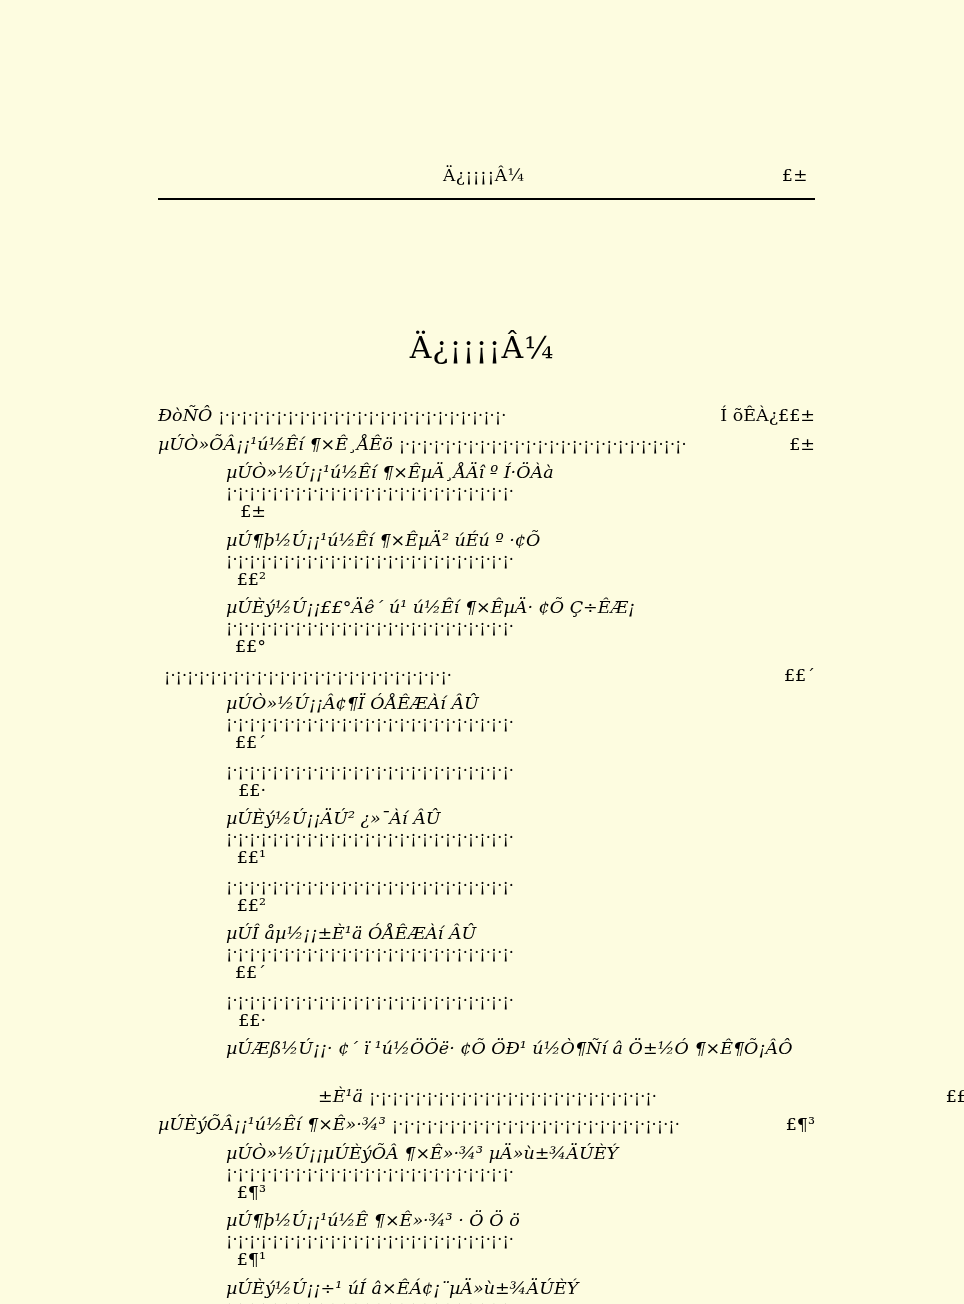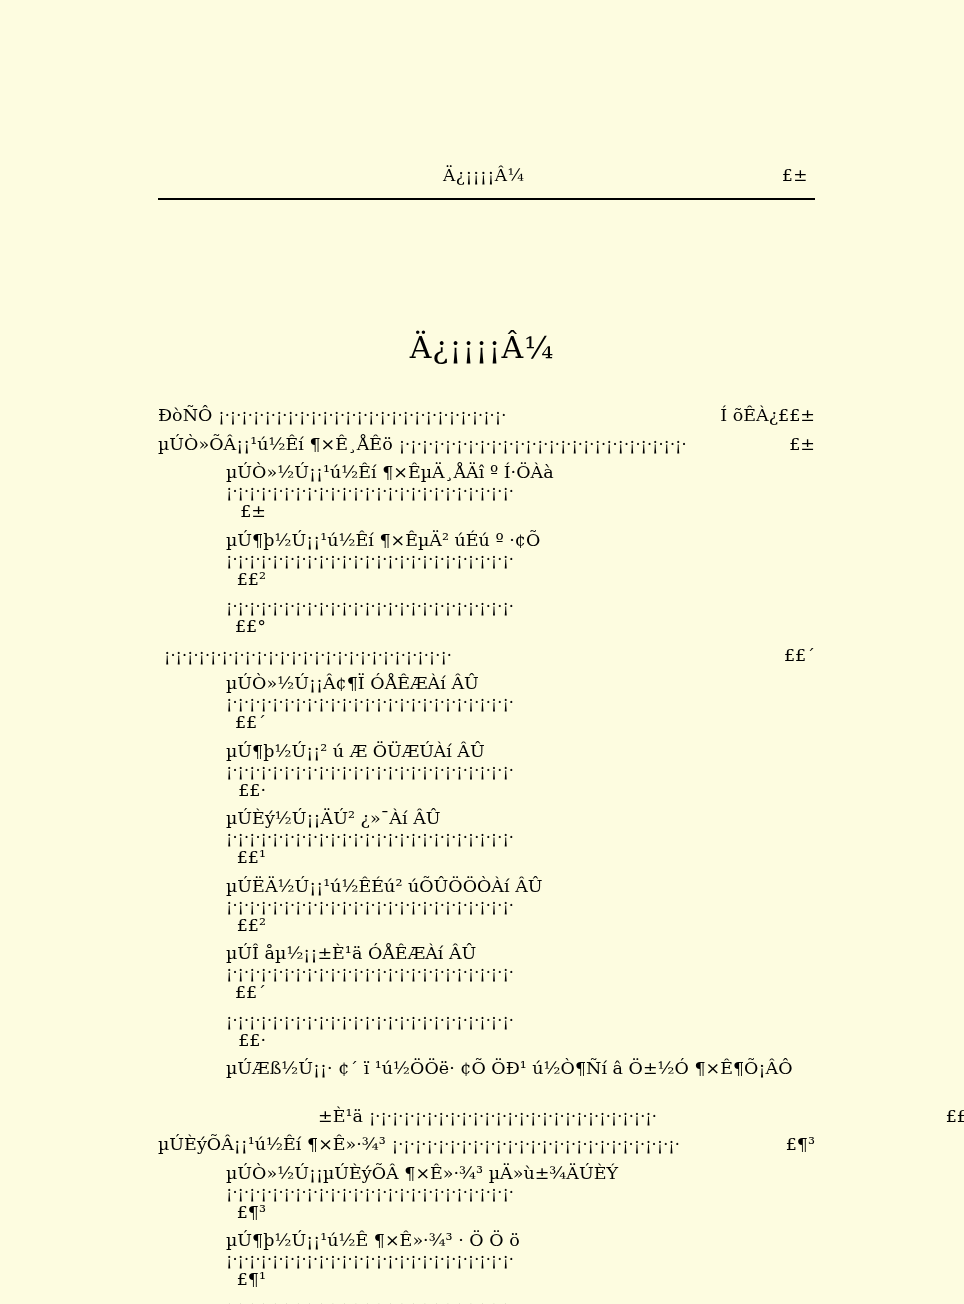--- a/index.html
+++ b/index.html
@@ -59,20 +59,21 @@
   }
   .toc-row {
     display: flex;
     align-items: baseline;
     width: 100%;
     margin-bottom: 8.5px;
     white-space: nowrap;
   }
   .toc-label {
     flex: 0 0 auto;
+    font-style: italic;
   }
   .toc-dots {
     flex: 1 1 auto;
     overflow: hidden;
     white-space: nowrap;
     margin: 0 6px;
     font-size: 16px;
     letter-spacing: 0px;
     color: #000;
   }
@@ -121,49 +122,48 @@
       <span class="toc-page">£±</span>
     </div>
 
     <div class="toc-row lvl1">
       <span class="toc-label">µÚ¶þ½Ú¡¡¹ú½Êí ¶×ÊµÄ² úÉú º ·¢Õ</span>
       <span class="toc-dots">¡·¡·¡·¡·¡·¡·¡·¡·¡·¡·¡·¡·¡·¡·¡·¡·¡·¡·¡·¡·¡·¡·¡·¡·¡·</span>
       <span class="toc-page">££²</span>
     </div>
 
     <div class="toc-row lvl1">
+      <span class="toc-label">µÚÈý½Ú¡¡££°Äê´ ú¹ ú½Êí ¶×ÊµÄ· ¢Õ Ç÷ÊÆ¡</span>
       <span class="toc-dots">¡·¡·¡·¡·¡·¡·¡·¡·¡·¡·¡·¡·¡·¡·¡·¡·¡·¡·¡·¡·¡·¡·¡·¡·¡·</span>
       <span class="toc-page">££°</span>
     </div>
 
     <div class="toc-row lvl0">
       <span class="toc-dots">¡·¡·¡·¡·¡·¡·¡·¡·¡·¡·¡·¡·¡·¡·¡·¡·¡·¡·¡·¡·¡·¡·¡·¡·¡·</span>
       <span class="toc-page">££´</span>
     </div>
 
     <div class="toc-row lvl1">
       <span class="toc-label">µÚÒ»½Ú¡¡Â¢¶Ï ÓÅÊÆÀí ÂÛ</span>
       <span class="toc-dots">¡·¡·¡·¡·¡·¡·¡·¡·¡·¡·¡·¡·¡·¡·¡·¡·¡·¡·¡·¡·¡·¡·¡·¡·¡·</span>
       <span class="toc-page">££´</span>
     </div>
 
     <div class="toc-row lvl1">
-      <span class="toc-label">µÚ¶þ½Ú¡¡² ú Æ ÖÜÆÚÀí ÂÛ</span>
       <span class="toc-dots">¡·¡·¡·¡·¡·¡·¡·¡·¡·¡·¡·¡·¡·¡·¡·¡·¡·¡·¡·¡·¡·¡·¡·¡·¡·</span>
       <span class="toc-page">££·</span>
     </div>
 
     <div class="toc-row lvl1">
       <span class="toc-label">µÚÈý½Ú¡¡ÄÚ² ¿»¯Àí ÂÛ</span>
       <span class="toc-dots">¡·¡·¡·¡·¡·¡·¡·¡·¡·¡·¡·¡·¡·¡·¡·¡·¡·¡·¡·¡·¡·¡·¡·¡·¡·</span>
       <span class="toc-page">££¹</span>
     </div>
 
     <div class="toc-row lvl1">
-      <span class="toc-label">µÚËÄ½Ú¡¡¹ú½ÊÉú² úÕÛÖÖÒÀí ÂÛ</span>
       <span class="toc-dots">¡·¡·¡·¡·¡·¡·¡·¡·¡·¡·¡·¡·¡·¡·¡·¡·¡·¡·¡·¡·¡·¡·¡·¡·¡·</span>
       <span class="toc-page">££²</span>
     </div>
 
     <div class="toc-row lvl1">
       <span class="toc-label">µÚÎ åµ½¡¡±È¹ä ÓÅÊÆÀí ÂÛ</span>
       <span class="toc-dots">¡·¡·¡·¡·¡·¡·¡·¡·¡·¡·¡·¡·¡·¡·¡·¡·¡·¡·¡·¡·¡·¡·¡·¡·¡·</span>
       <span class="toc-page">££´</span>
     </div>
 
@@ -196,20 +196,21 @@
       <span class="toc-page">£¶³</span>
     </div>
 
     <div class="toc-row lvl1">
       <span class="toc-label">µÚ¶þ½Ú¡¡¹ú½Ê ¶×Ê»·¾³ · Ö Ö ö</span>
       <span class="toc-dots">¡·¡·¡·¡·¡·¡·¡·¡·¡·¡·¡·¡·¡·¡·¡·¡·¡·¡·¡·¡·¡·¡·¡·¡·¡·</span>
       <span class="toc-page">£¶¹</span>
     </div>
 
     <div class="toc-row lvl1">
+      <span class="toc-label">µÚÈý½Ú¡¡÷¹ úÍ â×ÊÁ¢¡¨µÄ»ù±¾ÄÚÈÝ</span>
       <span class="toc-dots">¡·¡·¡·¡·¡·¡·¡·¡·¡·¡·¡·¡·¡·¡·¡·¡·¡·¡·¡·¡·¡·¡·¡·¡·¡·</span>
       <span class="toc-page">££¸</span>
     </div>
 
     <div class="toc-row lvl0">
       <span class="toc-label">µÚËÄÕÂ¡¡¹ú½Ê±±½Ó ¶×ÊÆóÒµµÄÉèÁ¢</span>
       <span class="toc-dots">¡·¡·¡·¡·¡·¡·¡·¡·¡·¡·¡·¡·¡·¡·¡·¡·¡·¡·¡·¡·¡·¡·¡·¡·¡·</span>
       <span class="toc-page">££²</span>
     </div>
 

